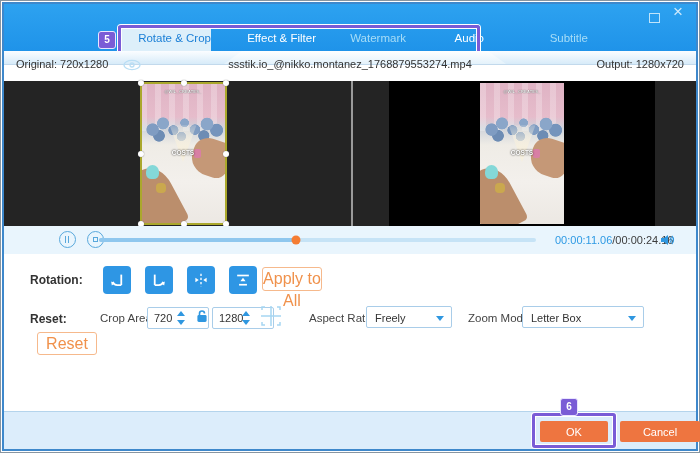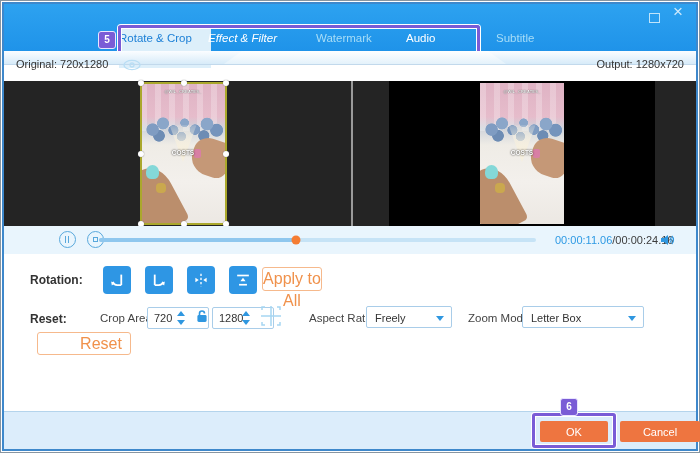--- a/index.html
+++ b/index.html
@@ -4,21 +4,21 @@
 <style>
   html,body{margin:0;padding:0;background:#c8ccd0;font-family:"Liberation Sans",sans-serif;}
   #stage{position:relative;width:700px;height:453px;overflow:hidden;}
   #win{position:absolute;inset:0;border:1px solid #8795a1;background:#fff;box-sizing:border-box;}
   #frame{position:absolute;inset:1px;border:2px solid #3e88cb;background:#fff;}
   
   .header{position:absolute;left:0;top:0;right:0;height:47px;background:linear-gradient(#2da2f0,#1f93e9);}
   .winbtn{position:absolute;top:7px;width:16px;height:14px;cursor:pointer;}
   .winbtn .sq{display:block;width:9px;height:8px;border:1.5px solid #bfe4fa;margin:2px auto;}
   .close-x{position:absolute;top:1px;right:10px;color:#cfeafc;font-size:17px;line-height:14px;width:16px;text-align:center;cursor:pointer;}
-  .tab{position:absolute;top:21px;height:43px;line-height:26px;text-align:left;font-size:11.5px;color:#fff;cursor:pointer;}
+  .tab{position:absolute;top:21px;height:26px;line-height:26px;text-align:right;font-size:11.5px;color:#fff;cursor:pointer;}
   .tab.active{background:#ddeffa;color:#1b7fd6;}
   .tab.dim{color:#a7ddf7;}
   
   .anno-rect{position:absolute;border:3px solid #7a5cd6;border-radius:3px;box-shadow:0 0 0 1px #fff, inset 0 0 0 1px #fff;pointer-events:none;}
   .anno-badge{position:absolute;width:16px;height:16px;background:#7a5cd6;border:1px solid #e9e5ff;border-radius:3px;color:#fff;font-size:10px;font-weight:bold;text-align:center;line-height:16px;}
   
   .infobar{position:absolute;left:0;top:47px;right:0;height:14px;background:linear-gradient(#fbfdff,#d7ebf9);border-bottom:1px solid #c2d9ec;box-sizing:border-box;}
   .infobar .trap{position:absolute;left:220px;right:190px;top:0;bottom:0;background:linear-gradient(#ffffff,#e4f2fb);clip-path:polygon(18px 0,calc(100% - 18px) 0,100% 100%,0 100%);}
   .info-text{position:absolute;top:7px;font-size:11px;color:#333;}
   .filename{left:0;right:0;text-align:center;}
@@ -90,38 +90,39 @@
 <div id="win">
 <div id="frame">
 
   <div class="header">
     <div class="winbtn" style="right:34px;">
             <span class="sq"></span>
           </div>
     <div class="close-x">×</div>
 
     <div class="tab active" style="left:115px;width:92px;">Rotate &amp; Crop</div>
-    <div class="tab" style="left:204px;width:100px;font-style:italic;">Effect &amp; Filter</div>
+    <div class="tab" style="left:212px;width:100px;">Effect &amp; Filter</div>
     <div class="tab dim" style="left:312px;width:90px;">Watermark</div>
     <div class="tab" style="left:402px;width:78px;">Audio</div>
     <div class="tab dim" style="left:492px;width:92px;">Subtitle</div>
   </div>
 
   <div class="anno-rect" style="left:114px;top:21px;width:356px;height:27px;"></div>
   <div class="anno-badge" style="left:94px;top:27px;">5</div>
 
   <div class="infobar">
     <div class="trap"></div>
     <div class="info-text" style="left:12px;">Original: 720x1280</div>
     <span class="eye">
       <svg width="20" height="16" viewBox="0 0 20 16">
               <ellipse cx="10" cy="8" rx="8" ry="4.6" fill="none" stroke="#b9def4" stroke-width="1.4"></ellipse>
               <circle cx="10" cy="8" r="2" fill="none" stroke="#b9def4" stroke-width="1.3"></circle>
             </svg>
     </span>
+    <div class="info-text filename">ssstik.io_@nikko.montanez_1768879553274.mp4</div>
     <div class="info-text" style="right:12px;">Output: 1280x720</div>
   </div>
 
   <div class="videos">
 
     <div class="thumb" style="left:137px;">
       <div class="curtain"></div>
       <div class="bears"></div>
       <div class="fan"></div>
       <div class="hand-r"></div>
@@ -246,21 +247,21 @@
               <path d="M7 4h-3v3M19 4h3v3M7 22h-3v-3M19 22h3v-3"></path>
             </svg>
     </span>
 
     <div class="lbl" style="left:305px;top:58px;">Aspect Ratio:</div>
     <div class="sel" style="left:362px;width:86px;"><span>Freely</span><span class="arr"></span></div>
 
     <div class="lbl" style="left:464px;top:58px;">Zoom Mode:</div>
     <div class="sel" style="left:518px;width:122px;"><span>Letter Box</span><span class="arr"></span></div>
 
-    <div class="btn-outline" style="left:33px;top:78px;width:58px;height:21px;line-height:21px;padding-left:34px;">Reset</div>
+    <div class="btn-outline" style="left:33px;top:78px;width:58px;height:21px;line-height:21px;">Reset</div>
   </div>
 
   <div class="gapwhite"></div>
   <div class="footer">
     <button class="btn-solid" style="left:536px;width:68px;">OK</button>
     <button class="btn-solid" style="left:616px;width:80px;">Cancel</button>
   </div>
 
   <div class="anno-rect" style="left:528px;top:409px;width:78px;height:29px;"></div>
   <div class="anno-badge" style="left:556px;top:394px;">6</div>

